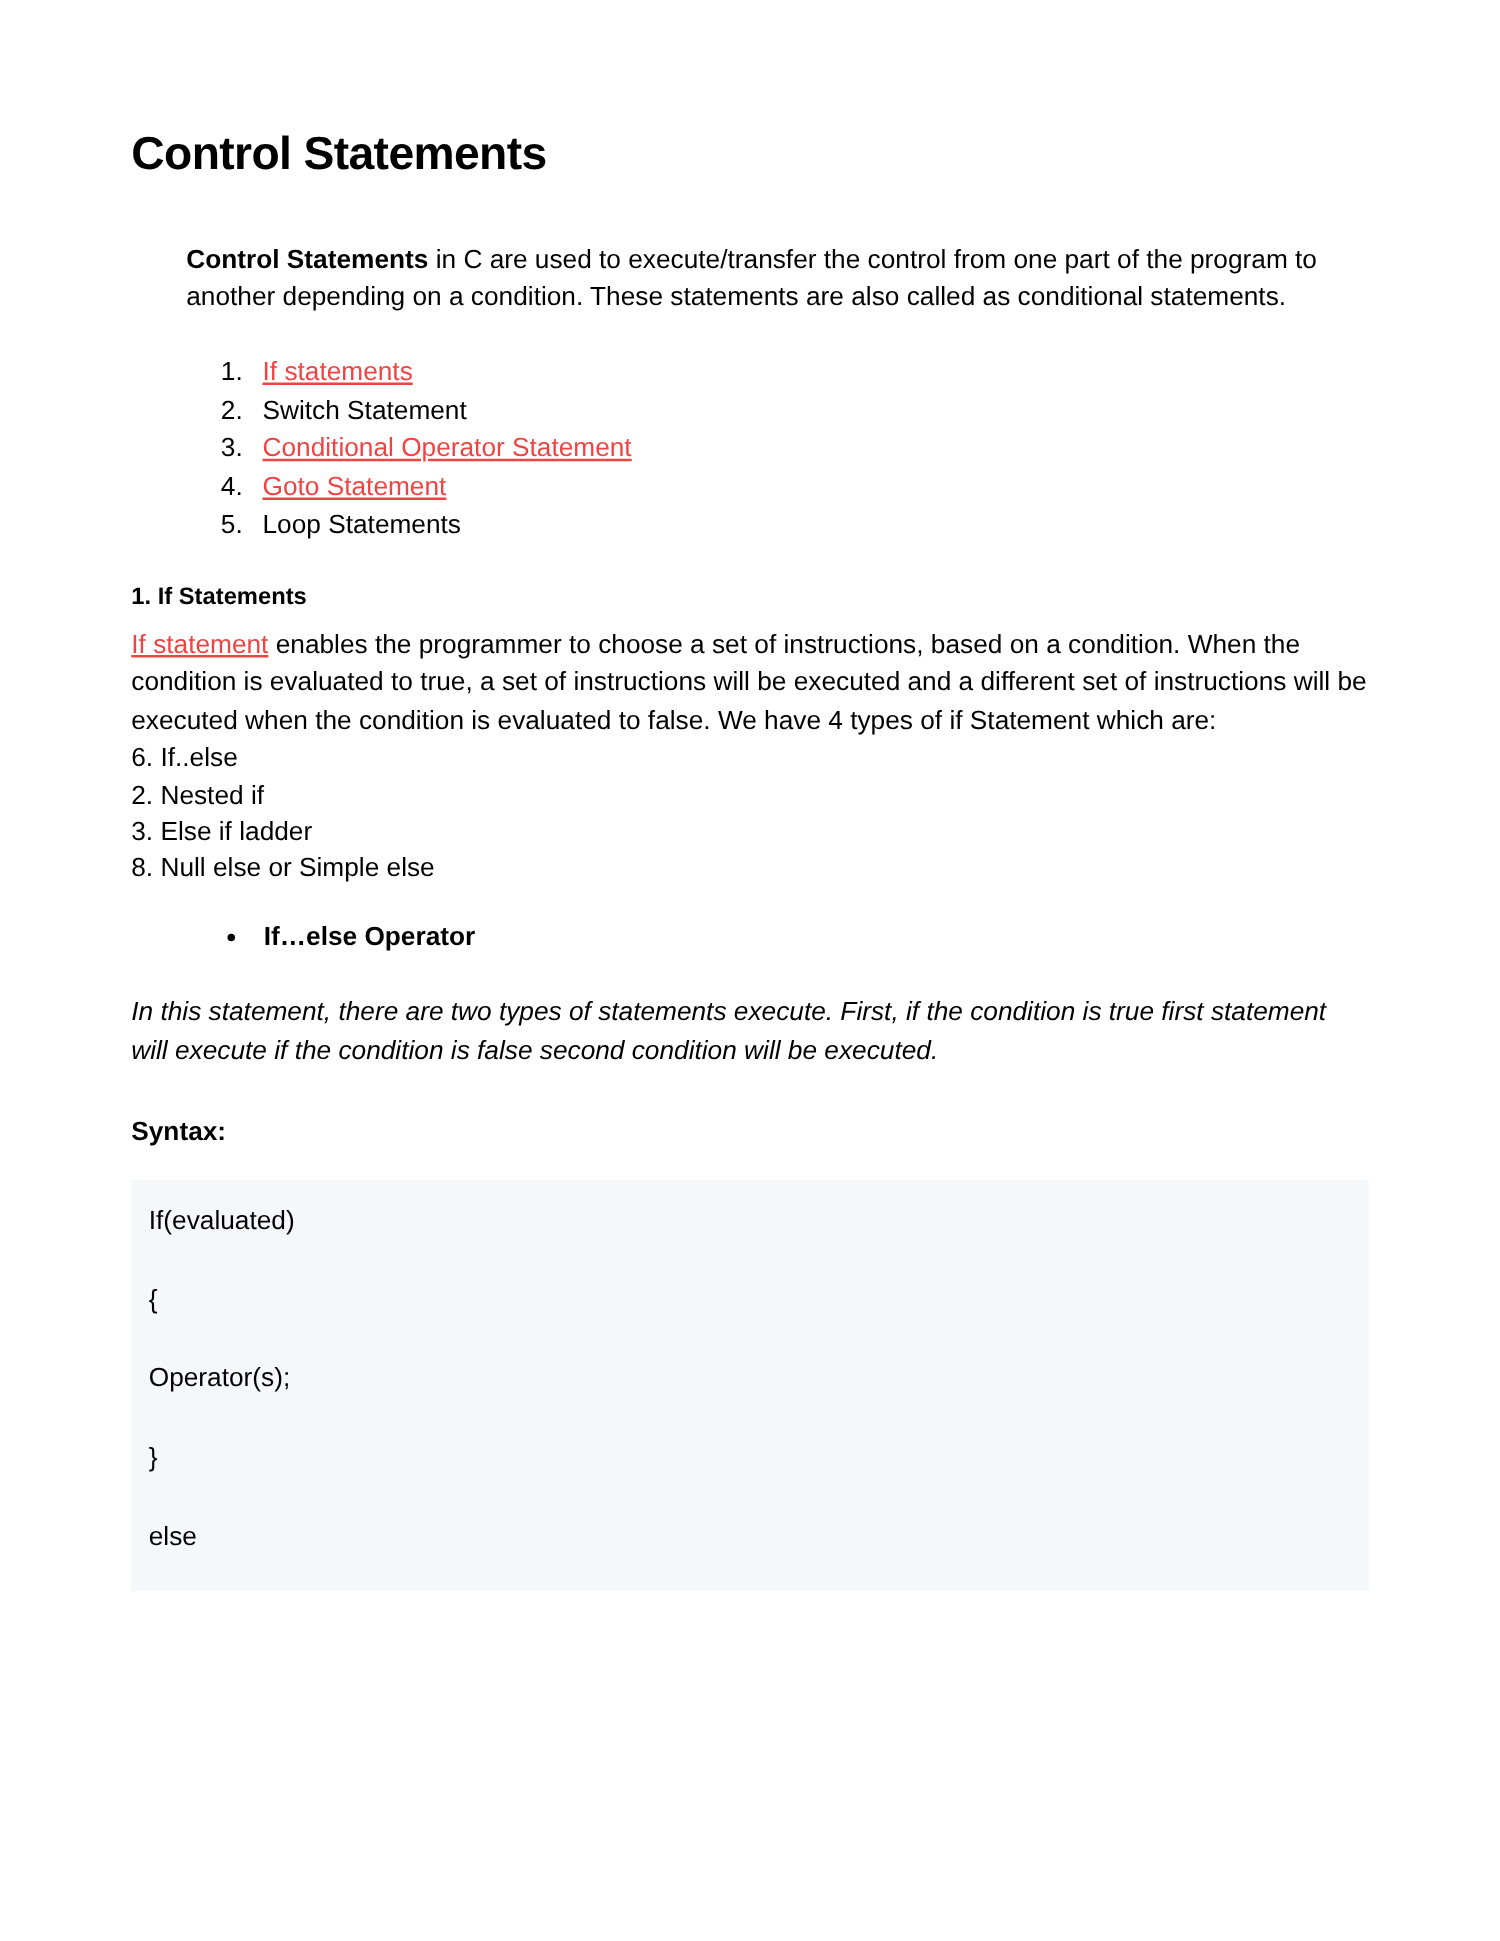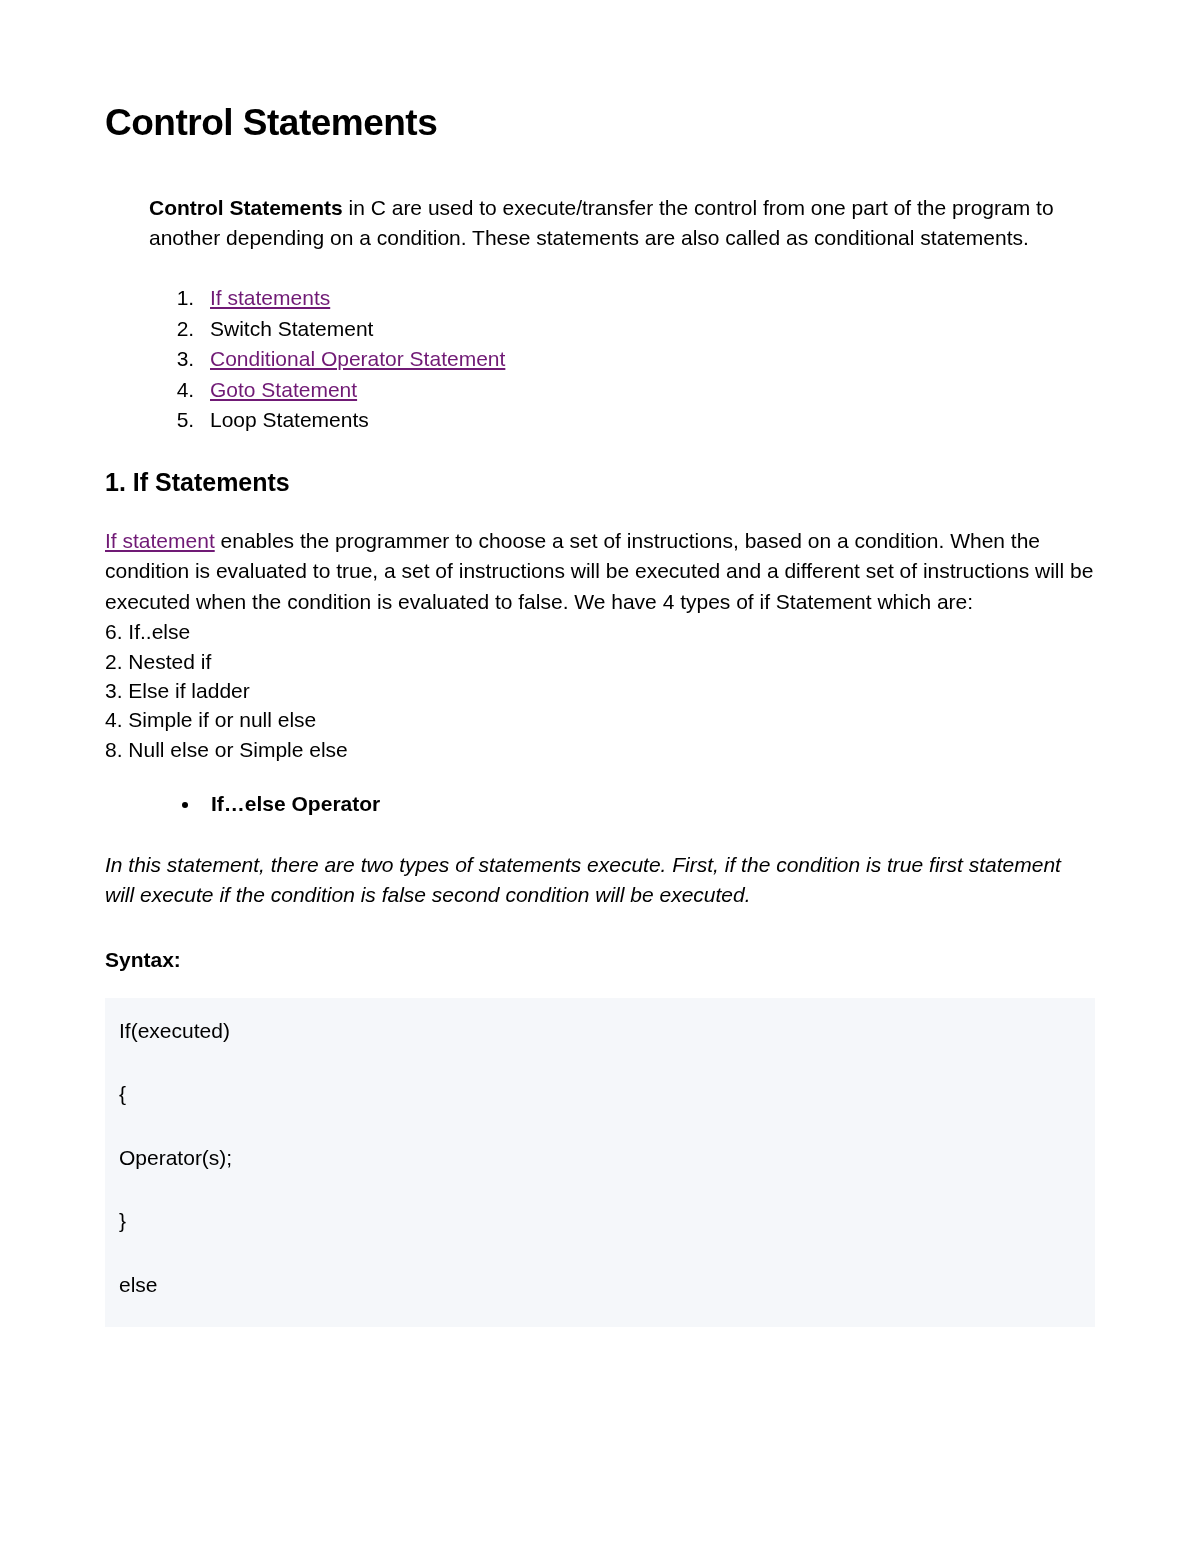--- a/index.html
+++ b/index.html
@@ -36,29 +36,29 @@
       list-style: decimal;
       padding-left: 95px;
       margin-bottom: 30px;
     }
     .toc-list li {
       padding-left: 10px;
       margin-bottom: 1px;
       line-height: 1.4;
     }
     .link {
-      color: #701a75;
+      color: #ef4444;
       text-decoration: underline;
       cursor: pointer;
     }
     .section-heading {
       font-weight: bold;
-      font-size: 25px;
+      font-size: 19px;
       margin-top: 22px;
-      margin-bottom: 24px;
+      margin-bottom: 8px;
     }
     .section-body {
       line-height: 1.45;
       margin-bottom: 0;
     }
     .if-types-list {
       line-height: 1.4;
     }
     .if-types-list div {
       margin-bottom: 0;
@@ -116,31 +116,30 @@
 <h2 class="section-heading">1. If Statements</h2>
 
 <p class="section-body">
   <a class="link">If statement</a><span> enables the programmer to choose a set of instructions, based on a condition. When the condition is evaluated to true, a set of instructions will be executed and a different set of instructions will be executed when the condition is evaluated to false. We have 4 types of if Statement which are:</span>
 </p>
 
 <div class="if-types-list">
   <div>6. If..else</div>
   <div>2. Nested if</div>
   <div>3. Else if ladder</div>
-  <div>4. Simple if or null else</div>
   <div>8. Null else or Simple else</div>
 </div>
 
 <ul class="sub-bullet-list">
   <li>If…else Operator</li>
 </ul>
 
 <p class="if-else-desc">In this statement, there are two types of statements execute. First, if the condition is true first statement will execute if the condition is false second condition will be executed.</p>
 
 <p class="syntax-label">Syntax:</p>
 
 <div class="code-block">
-  <div>If(executed)</div>
+  <div>If(evaluated)</div>
   <div>{</div>
   <div>Operator(s);</div>
   <div>}</div>
   <div>else</div>
 </div>
 
 </body></html>

